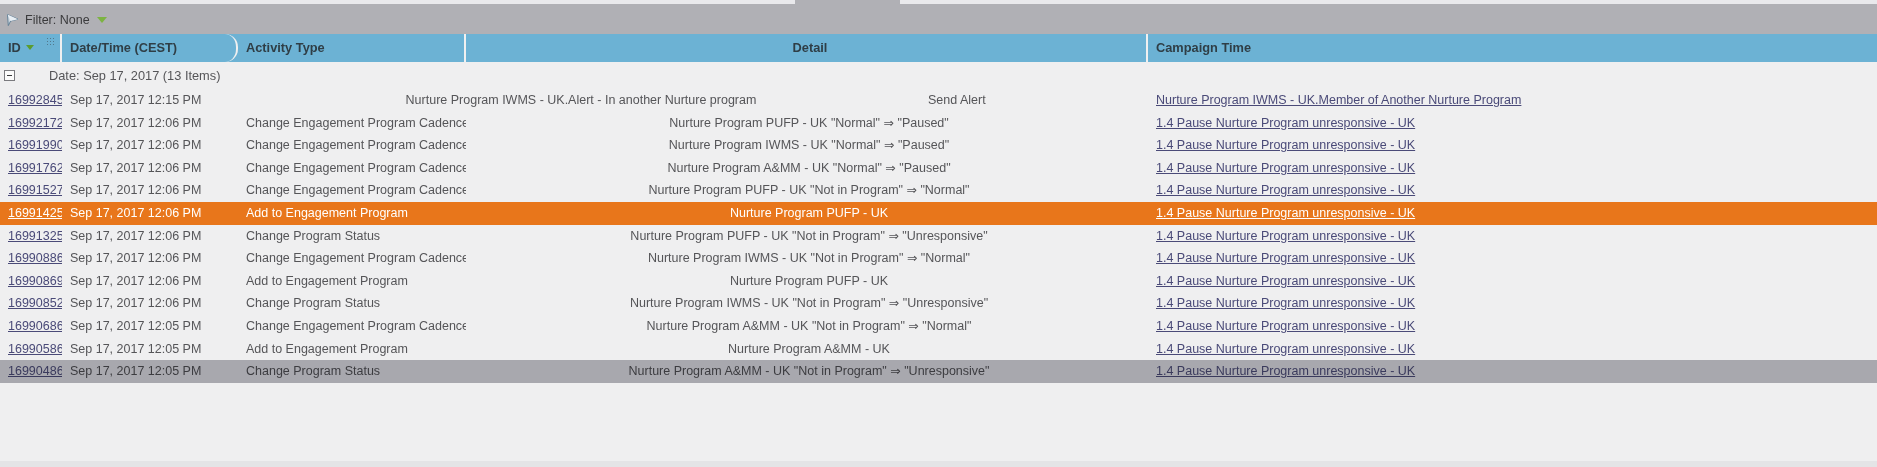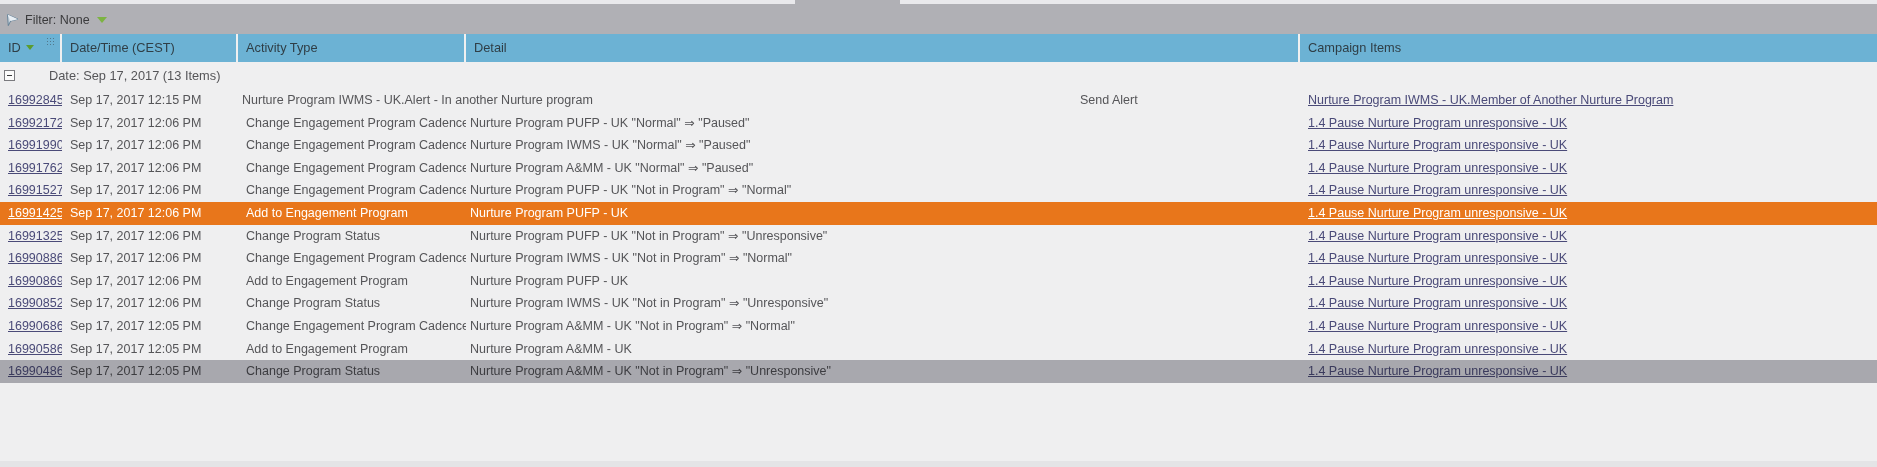--- a/index.html
+++ b/index.html
@@ -24,33 +24,33 @@
   .filterbar{position:absolute;left:6px;top:5px;display:flex;align-items:center;height:18px;}
   .funnel-icon{width:14px;height:14px;margin-right:5px;flex:0 0 auto;display:block;}
   .filter-label{font-size:12.5px;color:#3a3a3c;line-height:14px;white-space:nowrap;}
   .caret-green{margin-left:7px;width:0;height:0;border-left:5px solid transparent;
     border-right:5px solid transparent;border-top:6px solid #7cb342;display:inline-block;}
 
   
   .hdr{position:absolute;left:0;top:34px;width:1877px;height:28px;background:#6cb2d4;display:flex;}
   .hcell{position:relative;height:28px;line-height:28px;color:#2f3e46;font-size:12.8px;
     padding-left:8px;box-sizing:border-box;overflow:hidden;white-space:nowrap;
-    border-right:2px solid #f0f0f0;}
+    border-right:2px solid #f0f0f0;font-weight:bold;}
   .hcell:last-child{border-right:none;}
   .hcell .sortarrow{display:inline-block;margin-left:5px;width:0;height:0;
     border-left:4px solid transparent;border-right:4px solid transparent;border-top:5px solid #5b9c2f;
     vertical-align:middle;position:relative;top:-1px;}
   .grip{position:absolute;right:4px;top:4px;width:9px;height:9px;opacity:.55;}
   .grip i{position:absolute;width:1px;height:1px;background:#3b4a52;display:block;}
 
   
   .c-id{width:62px;}
-  .c-date{width:176px;}
+  .c-date{width:176px;border-radius:13px;}
   .c-type{width:228px;}
-  .c-detail{width:834px;}
+  .c-detail{width:682px;text-align:center;}
   .c-camp{width:577px;}
 
   
   .body{position:absolute;left:0;top:62px;width:1877px;height:399px;background:#efeff0;overflow:hidden;}
   .grouprow{height:27px;display:flex;align-items:center;padding-left:4px;background:#efeff0;gap:29px;}
   .group-toggle{width:11px;height:11px;margin-right:5px;border:1px solid #7a7a7e;background:#fbfbfb;
     position:relative;flex:0 0 auto;box-sizing:border-box;}
   .group-toggle:before{content:"";position:absolute;left:2px;top:4px;width:5px;height:1px;background:#3a3a3c;}
   .group-label{font-size:12.8px;color:#555558;white-space:nowrap;}
 
@@ -105,21 +105,21 @@
           <i style="left:3px;top:3px"></i>
           <i style="left:6px;top:3px"></i>
         <i style="left:0px;top:6px"></i>
           <i style="left:3px;top:6px"></i>
           <i style="left:6px;top:6px"></i>
       </span>
     </div>
     <div class="hcell c-date">Date/Time (CEST)</div>
     <div class="hcell c-type">Activity Type</div>
     <div class="hcell c-detail">Detail</div>
-    <div class="hcell c-camp">Campaign Items</div>
+    <div class="hcell c-camp">Campaign Time</div>
   </div>
 
   <div class="body">
     <div class="grouprow">
       <span class="group-toggle"></span>
       <span class="group-label">Date: Sep 17, 2017 (13 Items)</span>
     </div>
     <div id="rows-container">
         <div class="row zebra">
           <div class="cell id c-id"><span class="link">169928456</span></div>

